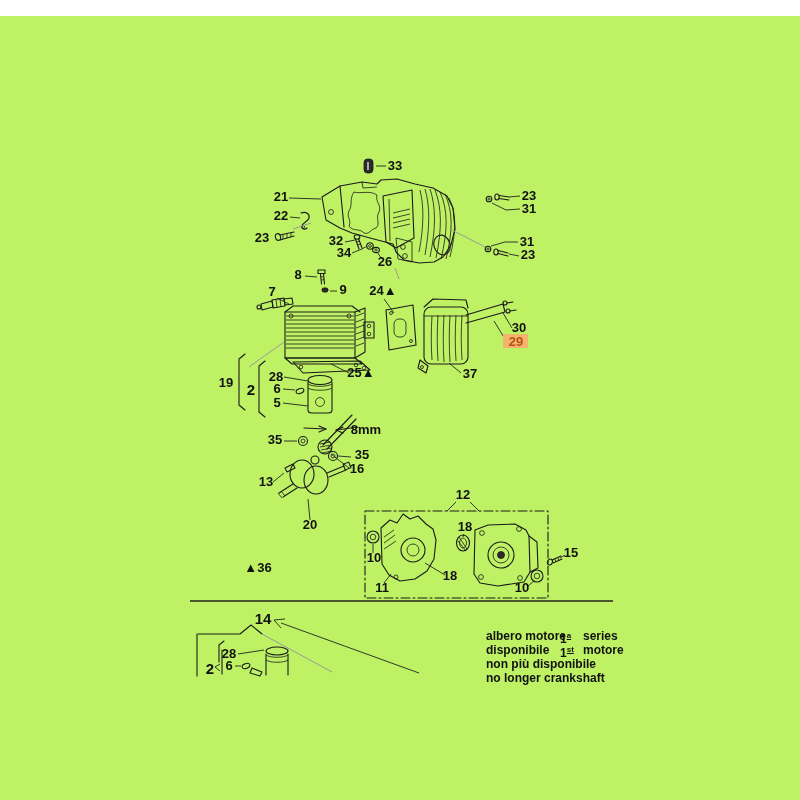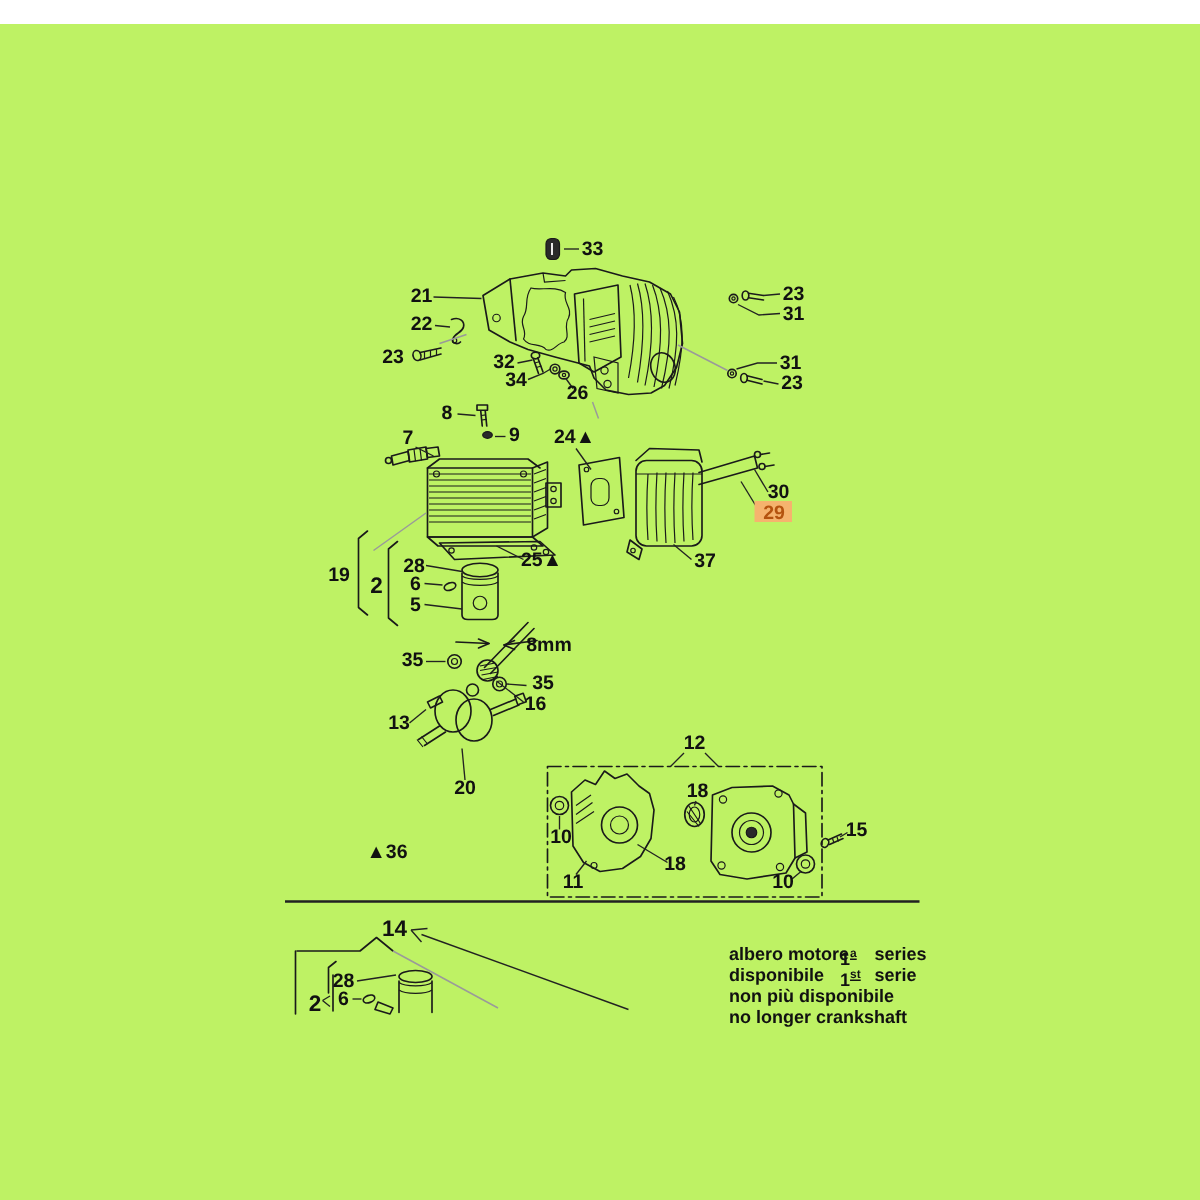--- a/index.html
+++ b/index.html
@@ -334,21 +334,21 @@
 
 <div class="note">
   <div class="row">
     <span class="c1">albero motore</span>
     <span class="c2"><span>1</span><sup>a</sup></span>
     <span class="c3">series</span>
   </div>
   <div class="row">
     <span class="c1">disponibile</span>
     <span class="c2"><span>1</span><sup>st</sup></span>
-    <span class="c3">serie</span>
+    <span class="c3">motore</span>
   </div>
   <div class="row">
     <span class="c1">non più disponibile</span>
   </div>
   <div class="row">
     <span class="c1">no longer crankshaft</span>
   </div>
 </div>
 </div>
 

